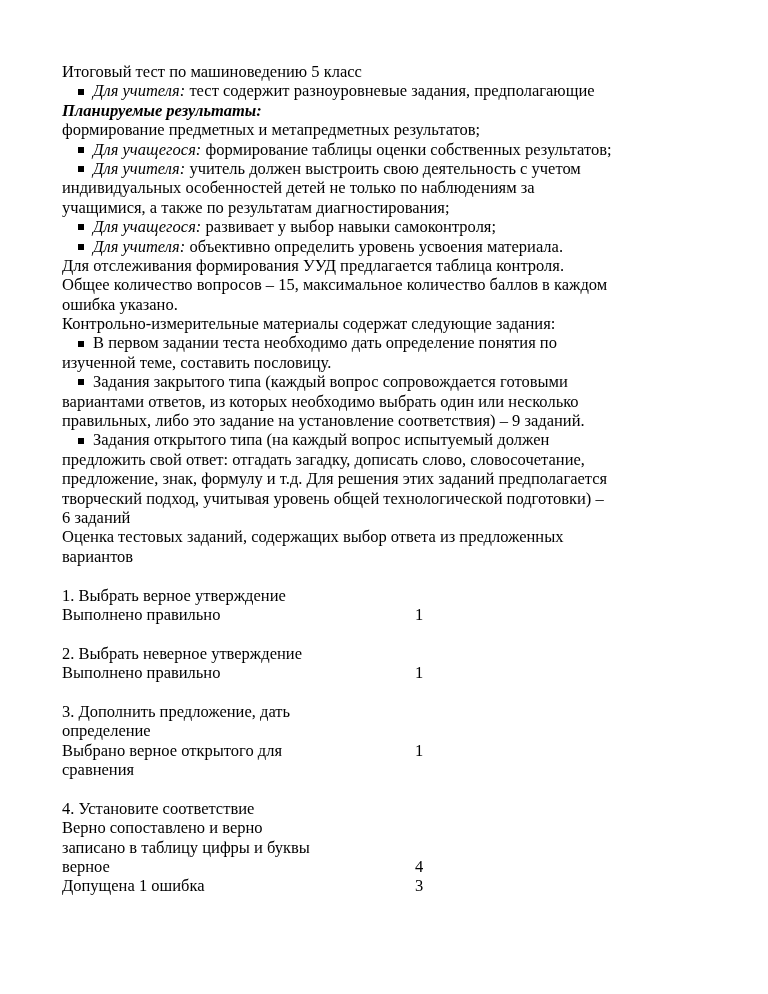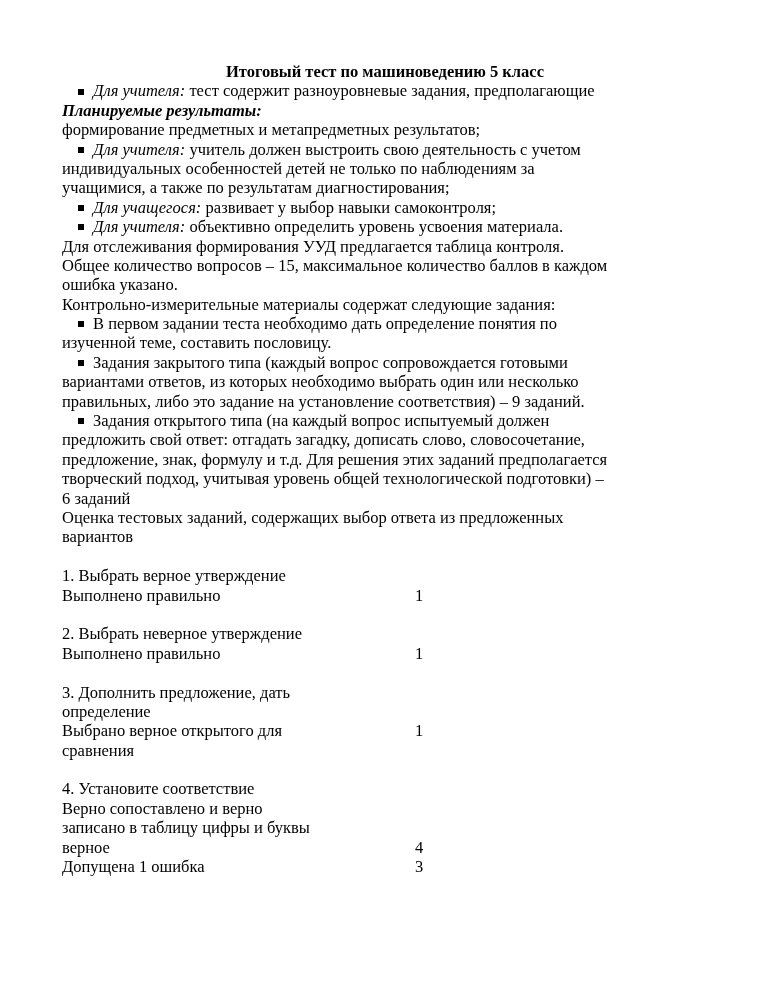--- a/index.html
+++ b/index.html
@@ -19,22 +19,22 @@
     padding: 62px 60px 0 62px;
     overflow: hidden;
   }
   .line {
     position: relative;
     height: 19.4px;
     line-height: 19.4px;
     white-space: nowrap;
   }
   .line.title {
-    text-align: center;
-    font-weight: bold;
+    text-align: left;
+    font-weight: normal;
   }
   .line.heading {
     font-weight: bold;
     font-style: italic;
   }
   .bullet-marker {
     display: inline-block;
     width: 6px;
     height: 6px;
     background: #000000;
@@ -53,20 +53,21 @@
 </style>
 </head>
 <body>
 
 <div class="page">
   <div id="doc-lines">
       <div class="line title"><span>Итоговый тест по машиноведению 5 класс</span></div>
       <div class="line bullet"><span class="bullet-marker"></span><span class="lead">Для учителя:</span><span>тест содержит разноуровневые задания, предполагающие</span></div>
       <div class="line heading"><span>Планируемые результаты:</span></div>
       <div class="line plain"><span>формирование предметных и метапредметных результатов;</span></div>
+      <div class="line bullet"><span class="bullet-marker"></span><span class="lead">Для учащегося:</span><span>формирование таблицы оценки собственных результатов;</span></div>
       <div class="line bullet"><span class="bullet-marker"></span><span class="lead">Для учителя:</span><span>учитель должен выстроить свою деятельность с учетом</span></div>
       <div class="line plain"><span>индивидуальных особенностей детей не только по наблюдениям за</span></div>
       <div class="line plain"><span>учащимися, а также по результатам диагностирования;</span></div>
       <div class="line bullet"><span class="bullet-marker"></span><span class="lead">Для учащегося:</span><span>развивает у выбор навыки самоконтроля;</span></div>
       <div class="line bullet"><span class="bullet-marker"></span><span class="lead">Для учителя:</span><span>объективно определить уровень усвоения материала.</span></div>
       <div class="line plain"><span>Для отслеживания формирования УУД предлагается таблица контроля.</span></div>
       <div class="line plain"><span>Общее количество вопросов – 15, максимальное количество баллов в каждом</span></div>
       <div class="line plain"><span>ошибка указано.</span></div>
       <div class="line plain"><span>Контрольно-измерительные материалы содержат следующие задания:</span></div>
       <div class="line bullet"><span class="bullet-marker"></span><span>В первом задании теста необходимо дать определение понятия по</span></div>

